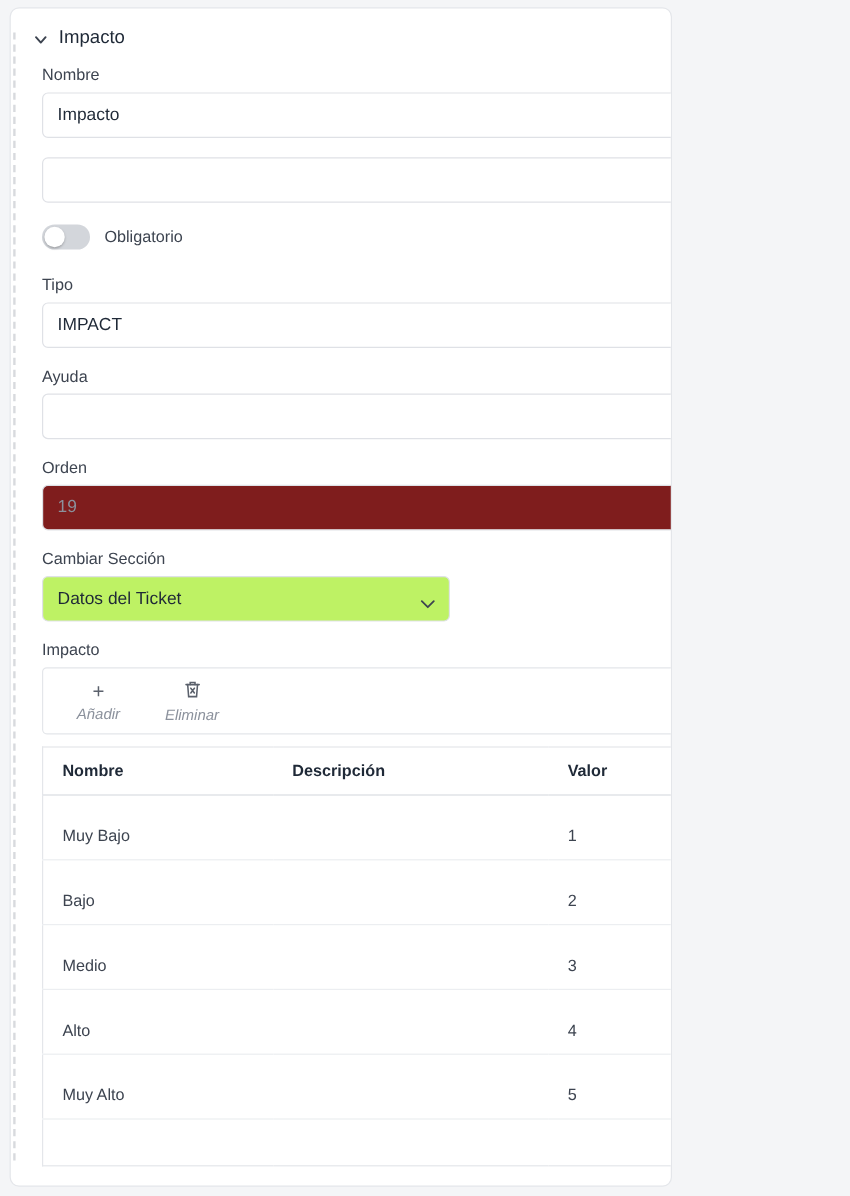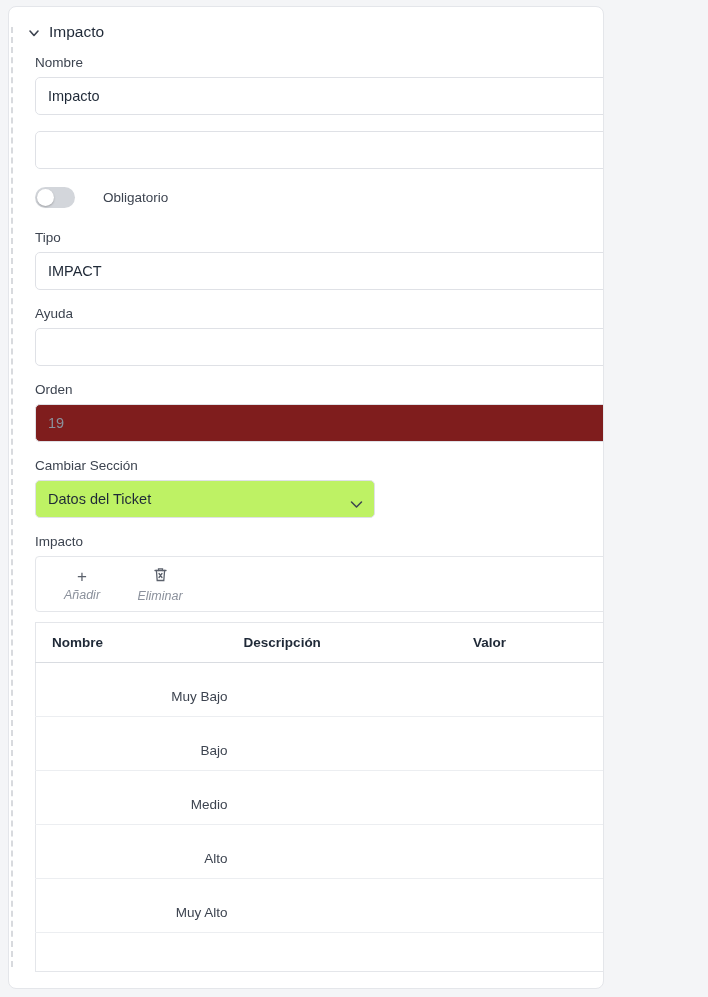--- a/index.html
+++ b/index.html
@@ -8,21 +8,21 @@
     padding: 0;
     width: 708px;
     height: 997px;
     background: #f4f5f7;
     font-family: "Liberation Sans", sans-serif;
   }
   .panel {
     position: absolute;
     left: 8px;
     top: 6px;
-    width: 596px;
+    width: 552px;
     height: 983px;
     background: #ffffff;
     border: 1px solid #e4e6ea;
     border-radius: 8px;
     overflow: hidden;
   }
   .left-rail {
     position: absolute;
     left: 2px;
     top: 20px;
@@ -82,21 +82,21 @@
     position: absolute;
     right: 12px;
     top: 10px;
     width: 16px;
     height: 18px;
     color: #8b919c;
   }
   .toggle-row {
     display: flex;
     align-items: center;
-    gap: 28px;
+    gap: 12px;
     margin: 18px 0 22px 0;
   }
   .toggle {
     width: 40px;
     height: 21px;
     border-radius: 11px;
     background: #d3d6db;
     position: relative;
     cursor: pointer;
   }
@@ -187,21 +187,20 @@
     padding: 12px 0 12px 16px;
     border-bottom: 1px solid #d9dce1;
     background: #ffffff;
   }
   .grid td {
     font-size: 13.5px;
     color: #3d4450;
     padding: 26px 0 12px 16px;
     border-bottom: 1px solid #eceef1;
     height: 42px;
-    text-align: right;
   }
   .grid tr:last-child td { border-bottom: none; }
   .col-nombre { width: 180px; }
   .col-desc { width: 215px; margin-top: 15px; }
   .col-valor { width: 200px; }
   .empty-row td { height: 34px; }
 </style>
 </head>
 <body>
 

